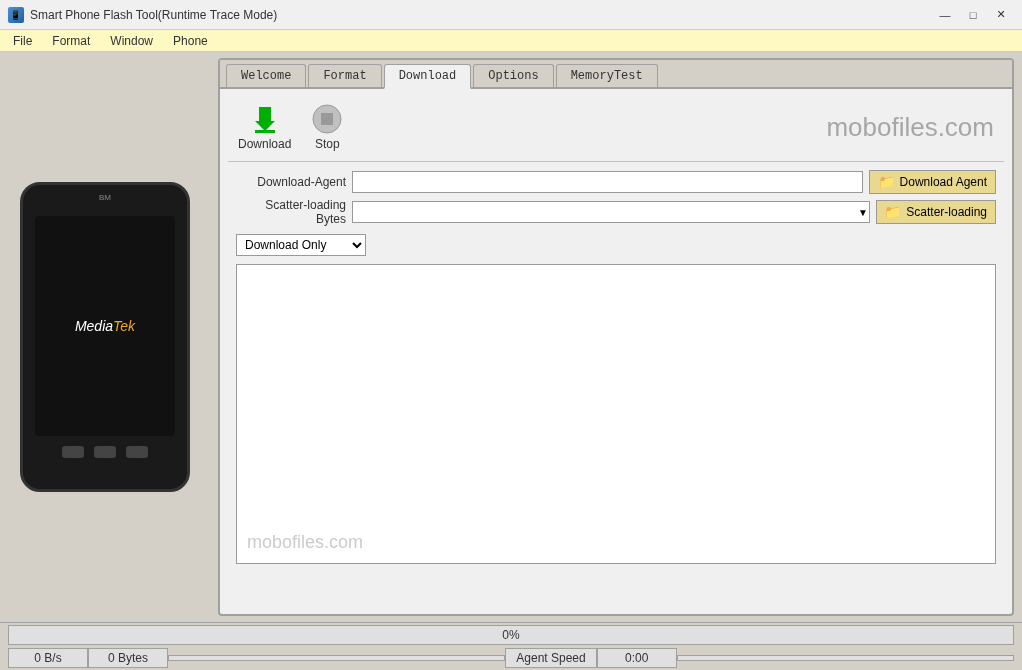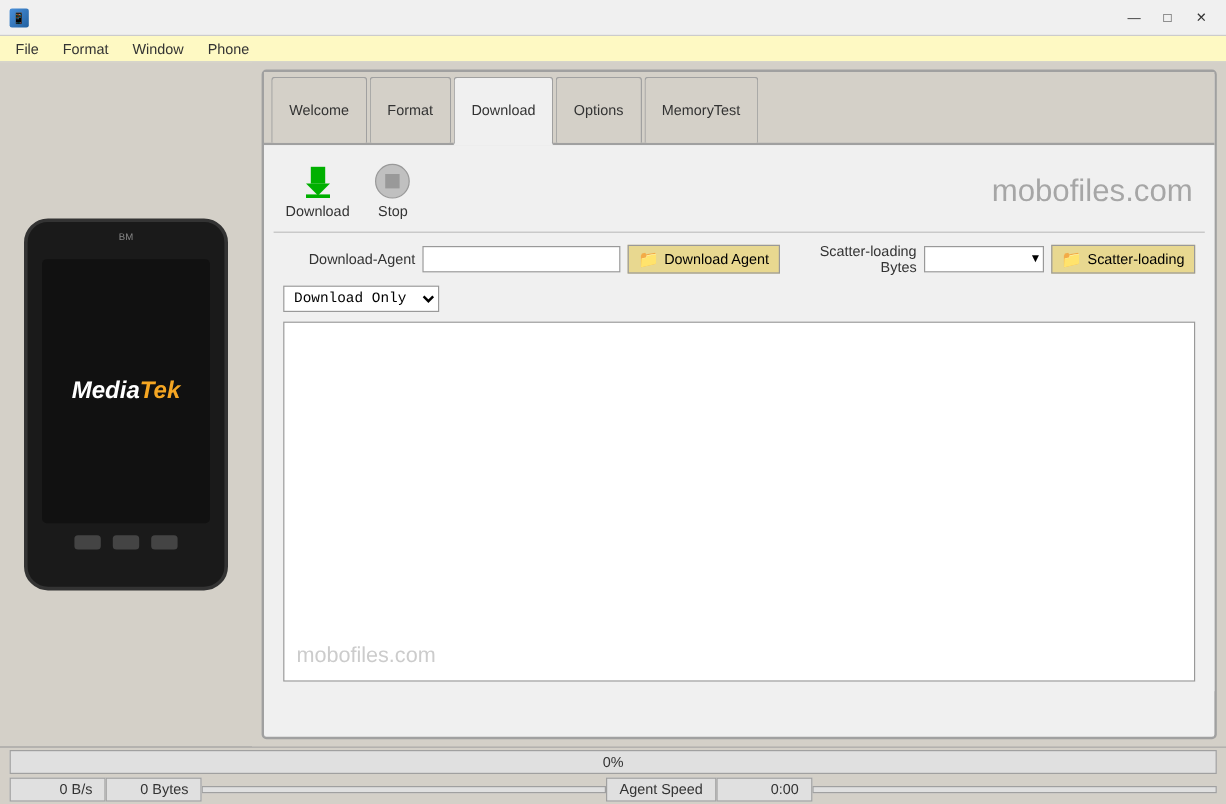--- a/index.html
+++ b/index.html
@@ -109,22 +109,22 @@
       width: 140px;
       height: 220px;
       background: #111;
       border-radius: 4px;
       display: flex;
       align-items: center;
       justify-content: center;
       margin-bottom: 10px;
     }
     .phone-logo {
-      font-size: 20px;
-      font-weight: bold;
+      font-size: 14px;
+      font-weight: normal;
       color: #f5a623;
       font-style: italic;
     }
     .phone-logo span {
       color: white;
       font-style: italic;
     }
     .phone-buttons {
       display: flex;
       gap: 10px;
@@ -158,28 +158,29 @@
     }
     .tabs-row {
       display: flex;
       align-items: flex-end;
       padding: 4px 6px 0 6px;
       gap: 2px;
       background: #d4d0c8;
       border-bottom: 2px solid #a0a0a0;
     }
     .tab {
-      padding: 20px 14px;
+      padding: 4px 14px;
       background: #d4d0c8;
       border: 1px solid #a0a0a0;
       border-bottom: none;
       border-radius: 3px 3px 0 0;
       cursor: pointer;
       color: #333;
       font-size: 12px;
+      font-family: Liberation Mono, monospace;
     }
     .tab.active {
       background: #f0f0f0;
       font-weight: normal;
       border-bottom: 2px solid #f0f0f0;
       margin-bottom: -2px;
     }
 
     
     .tab-content {
@@ -215,21 +216,21 @@
       transform: translateY(-50%);
       font-size: 26px;
       color: #888;
       opacity: 0.7;
     }
 
     
     .form-section {
       padding: 4px 8px;
       display: flex;
-      flex-direction: row;
+      flex-direction: column;
       gap: 4px;
     }
     .form-row {
       display: flex;
       align-items: center;
       gap: 6px;
     }
     .form-label {
       width: 110px;
       text-align: right;
@@ -278,21 +279,20 @@
     .download-mode-row {
       padding: 4px 8px;
     }
     .download-mode-select {
       width: 130px;
       height: 22px;
       border: 1px solid #999;
       background: white;
       font-size: 12px;
       padding: 2px 4px;
-      font-family: Liberation Mono, monospace;
     }
     .file-table {
       width: 100%;
       border-collapse: collapse;
     }
     .file-table th {
       background: #b0aed8;
       border: 1px solid #9090c0;
       padding: 3px 6px;
       font-weight: normal;
@@ -349,21 +349,21 @@
       gap: 0;
       height: 22px;
     }
     .status-cell {
       padding: 2px 10px;
       border: 1px solid #a0a0a0;
       background: #e0e0e0;
       font-size: 12px;
       color: #333;
       min-width: 80px;
-      text-align: right;
+      text-align: center;
     }
 
     
     .tab-body {
       display: flex;
       flex-direction: column;
     }
 
     .divider {
       height: 1px;
@@ -386,20 +386,21 @@
       font-size: 18px;
       color: #ccc;
     }
   </style>
 </head>
 <body>
 
 <div class="title-bar">
   <div class="title-bar-left">
     <div class="title-bar-icon">📱</div>
+    <span class="title-bar-text">Smart Phone Flash Tool(Runtime Trace Mode)</span>
   </div>
   <div class="title-bar-controls">
     <button class="title-btn">—</button>
     <button class="title-btn">□</button>
     <button class="title-btn close">✕</button>
   </div>
 </div>
 
 <div class="menu-bar">
   <span class="menu-item">File</span>

